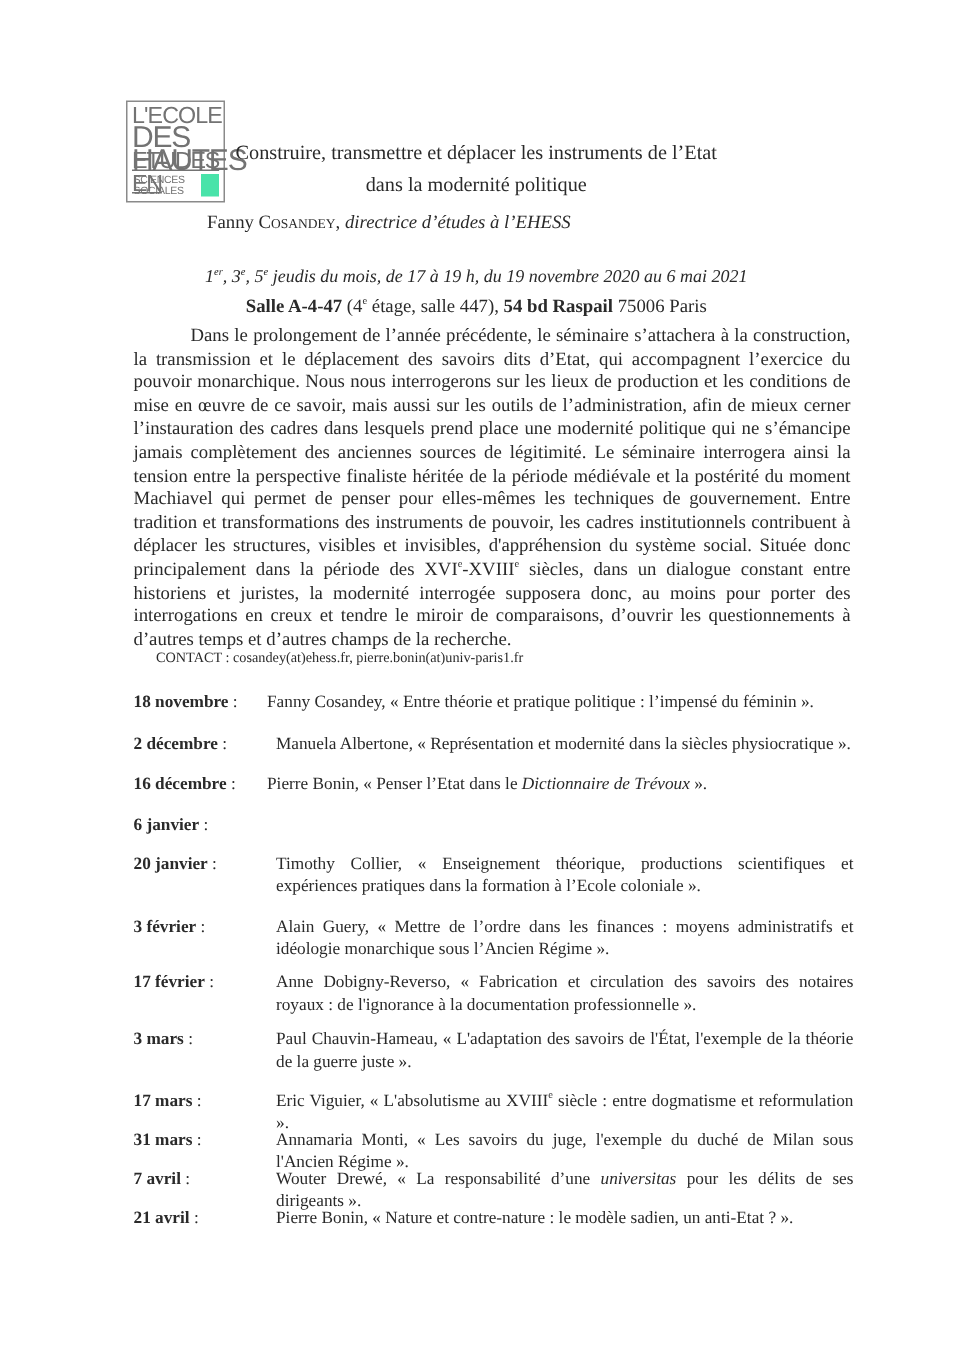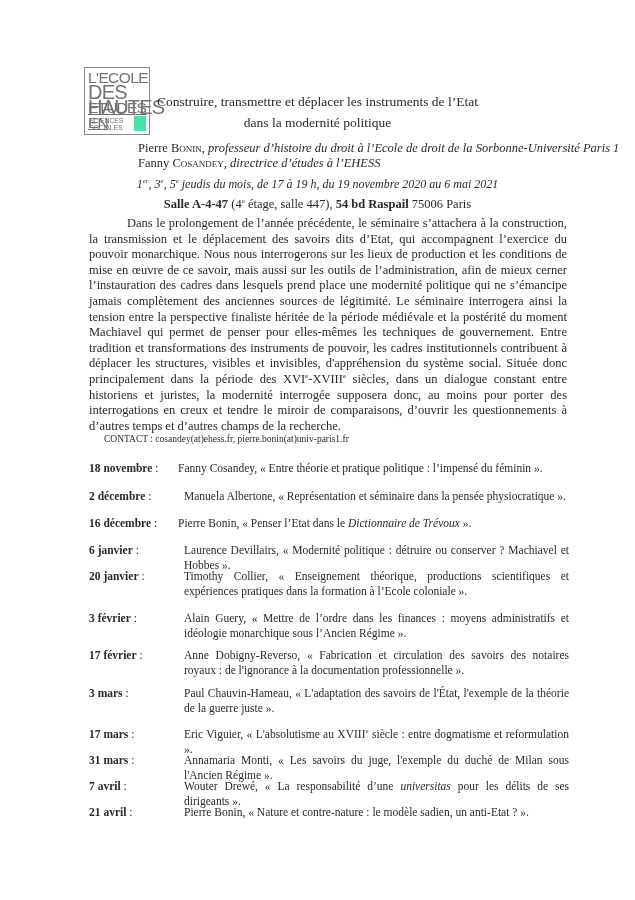--- a/index.html
+++ b/index.html
@@ -43,53 +43,49 @@
   <div class="l4">SCIENCES</div>
   <div class="l5">SOCIALES</div>
   <div class="green"></div>
 </div>
 
 <div class="title t1">Construire, transmettre et déplacer les instruments de l’Etat</div>
 <div class="title t2">dans la modernité politique</div>
 
 <div class="authors">
   <div>
-    <span>Pierre </span><span class="sc">Bonin</span>, <i>professeur d’histoire du droit à l’Ecole de droit de la Sorbonne-Université Paris 1</i>
-  </div>
-  <div>
     <span>Fanny </span><span class="sc">Cosandey</span>, <i>directrice d’études à l’EHESS</i>
   </div>
 </div>
 
 <div class="sched"><span>1</span><sup>er</sup>, <span>3</span><sup>e</sup>, <span>5</span><sup>e</sup><span> jeudis du mois, de 17 à 19 h, du 19 novembre 2020 au 6 mai 2021</span></div>
 
 <div class="room"><b>Salle A-4-47</b><span> (4</span><sup>e</sup><span> étage, salle 447), </span><b>54 bd Raspail</b><span> 75006 Paris</span></div>
 
 <div class="para"><span>Dans le prolongement de l’année précédente, le séminaire s’attachera à la construction, la transmission et le déplacement des savoirs dits d’Etat, qui accompagnent l’exercice du pouvoir monarchique. Nous nous interrogerons sur les lieux de production et les conditions de mise en œuvre de ce savoir, mais aussi sur les outils de l’administration, afin de mieux cerner l’instauration des cadres dans lesquels prend place une modernité politique qui ne s’émancipe jamais complètement des anciennes sources de légitimité. Le séminaire interrogera ainsi la tension entre la perspective finaliste héritée de la période médiévale et la postérité du moment Machiavel qui permet de penser pour elles-mêmes les techniques de gouvernement. Entre tradition et transformations des instruments de pouvoir, les cadres institutionnels contribuent à déplacer les structures, visibles et invisibles, d'appréhension du système social. Située donc principalement dans la période des XVI</span><sup>e</sup><span>-XVIII</span><sup>e</sup><span> siècles, dans un dialogue constant entre historiens et juristes, la modernité interrogée supposera donc, au moins pour porter des interrogations en creux et tendre le miroir de comparaisons, d’ouvrir les questionnements à d’autres temps et d’autres champs de la recherche.</span></div>
 
 <div class="contact"><span>CONTACT : </span><span>cosandey(at)ehess.fr, pierre.bonin(at)univ-paris1.fr</span></div>
 
 <div class="session tight" style="top:461px">
   <span class="date"><span>18 novembre</span><span style="font-weight:normal"> :</span></span>
   <div class="desc"><span>Fanny Cosandey, « Entre théorie et pratique politique : l’impensé du féminin ».</span></div>
 </div>
 
 <div class="session" style="top:489px">
   <span class="date"><span>2 décembre</span><span style="font-weight:normal"> :</span></span>
-  <div class="desc"><span>Manuela Albertone, « Représentation et séminaire dans la pensée physiocratique ».</span></div>
+  <div class="desc"><span>Manuela Albertone, « Représentation et modernité dans la siècles physiocratique ».</span></div>
 </div>
 
 <div class="session tight" style="top:516px">
   <span class="date"><span>16 décembre</span><span style="font-weight:normal"> :</span></span>
   <div class="desc"><span>Pierre Bonin, « Penser l’Etat dans le </span><i class="em">Dictionnaire de Trévoux</i><span> ».</span></div>
 </div>
 
 <div class="session" style="top:543px">
   <span class="date"><span>6 janvier</span><span style="font-weight:normal"> :</span></span>
-  <div class="desc"><span>Laurence Devillairs, « Modernité politique : détruire ou conserver ? Machiavel et Hobbes ».</span></div>
 </div>
 
 <div class="session" style="top:569px">
   <span class="date"><span>20 janvier</span><span style="font-weight:normal"> :</span></span>
   <div class="desc"><span>Timothy Collier, « Enseignement théorique, productions scientifiques et expériences pratiques dans la formation à l’Ecole coloniale ».</span></div>
 </div>
 
 <div class="session" style="top:611px">
   <span class="date"><span>3 février</span><span style="font-weight:normal"> :</span></span>
   <div class="desc"><span>Alain Guery, « Mettre de l’ordre dans les finances : moyens administratifs et idéologie monarchique sous l’Ancien Régime ».</span></div>

